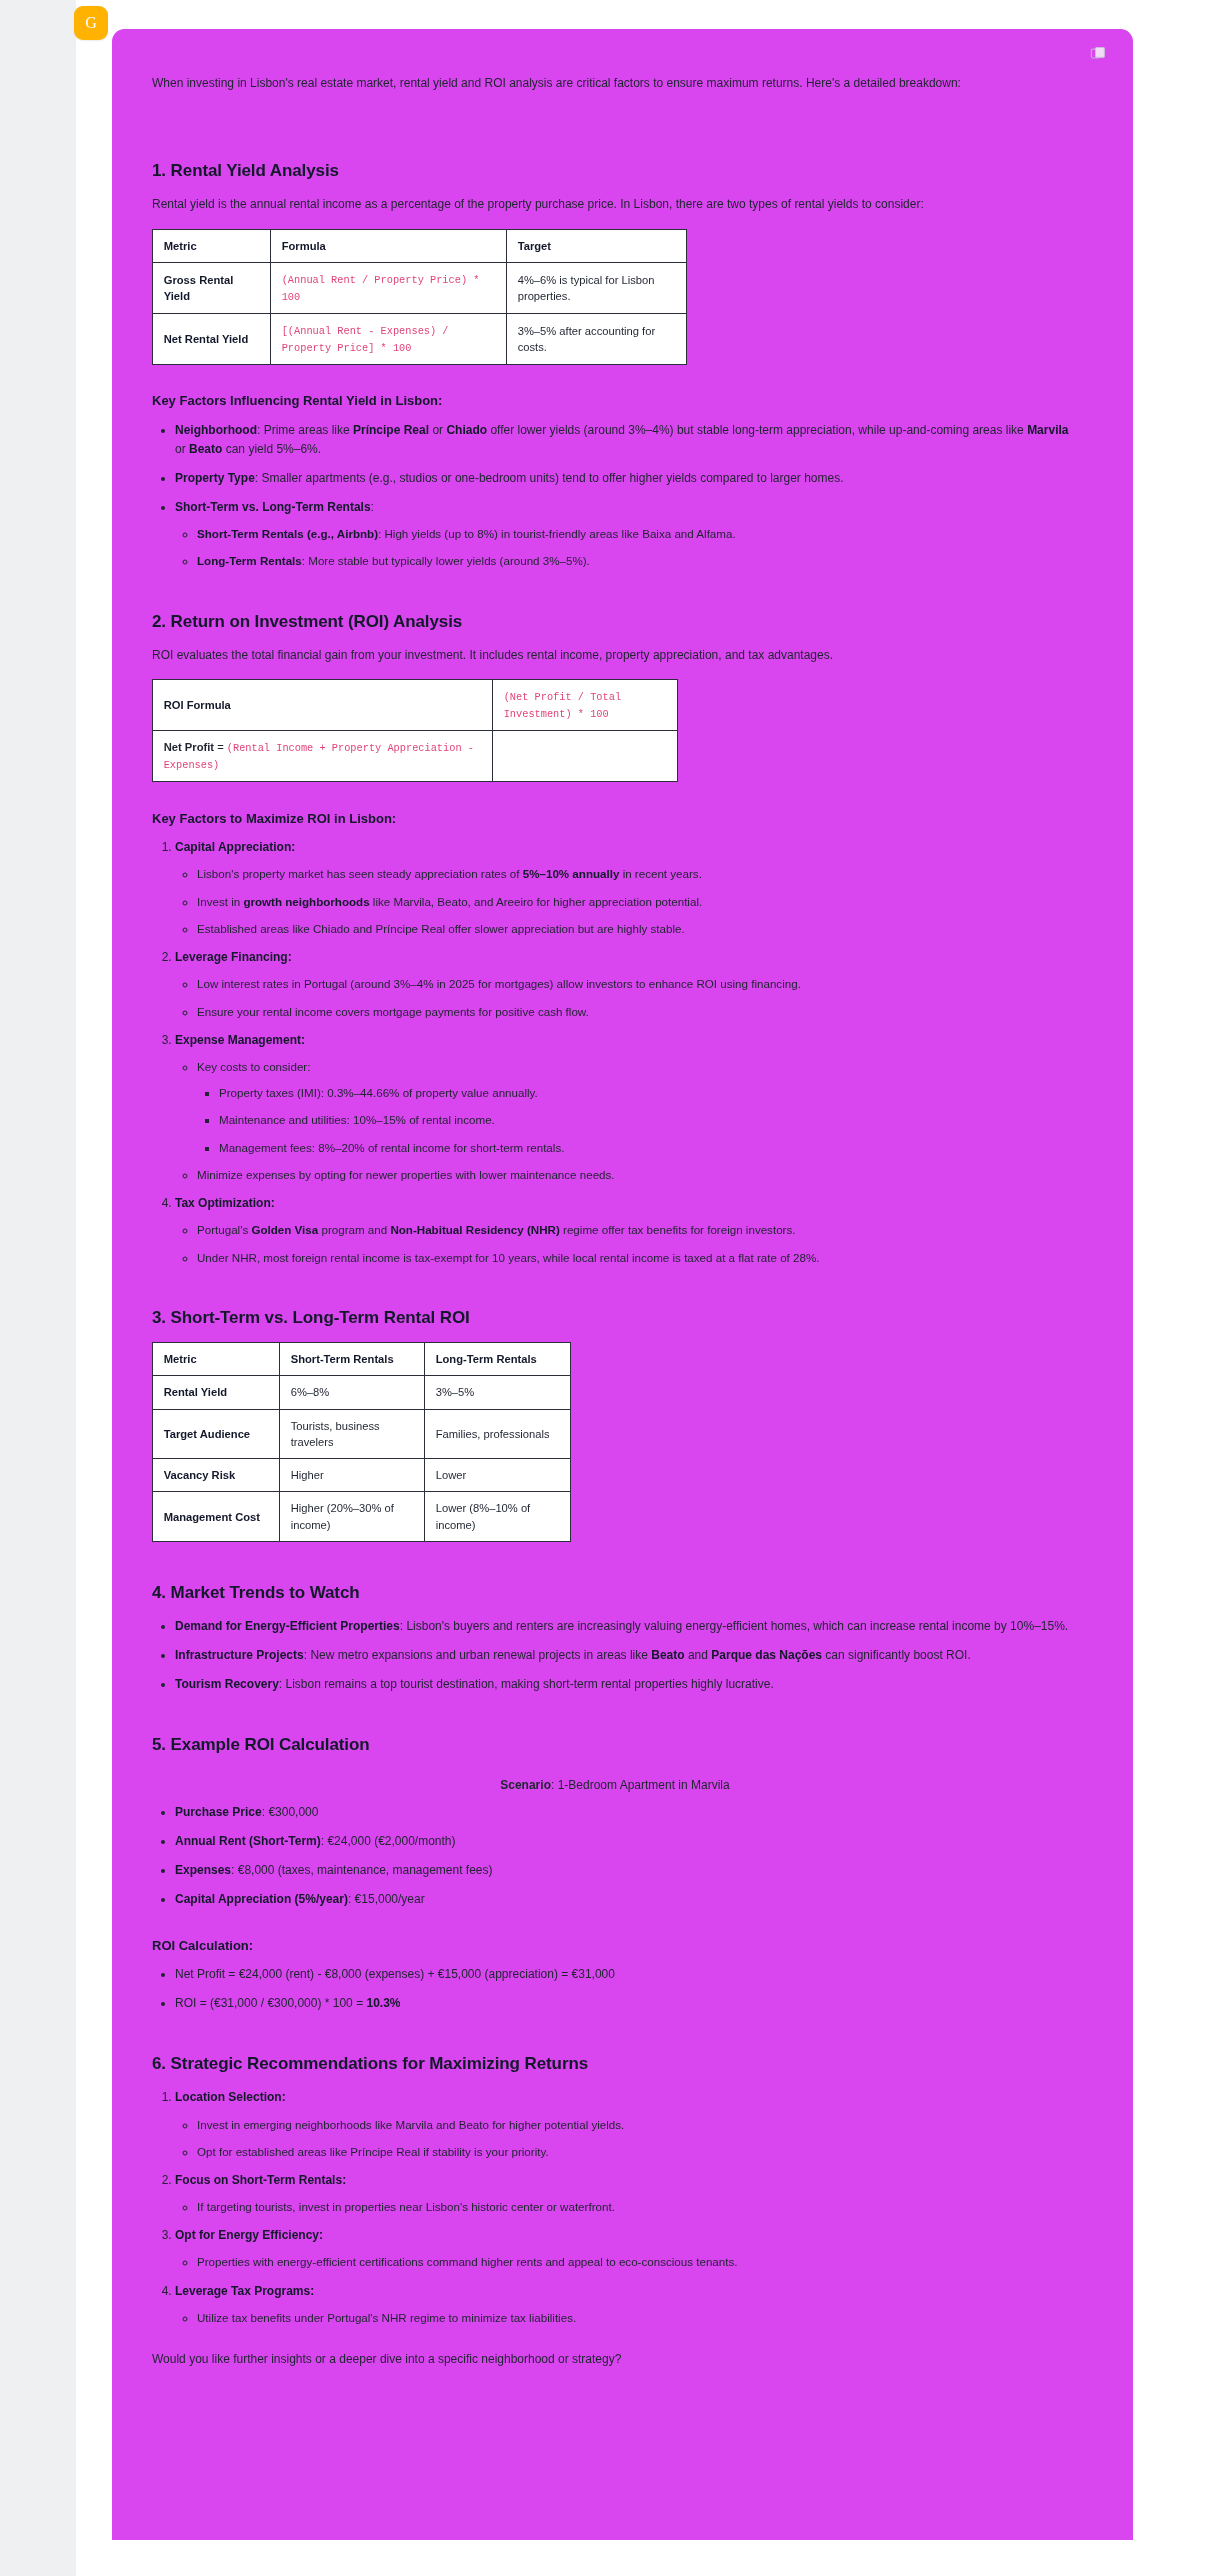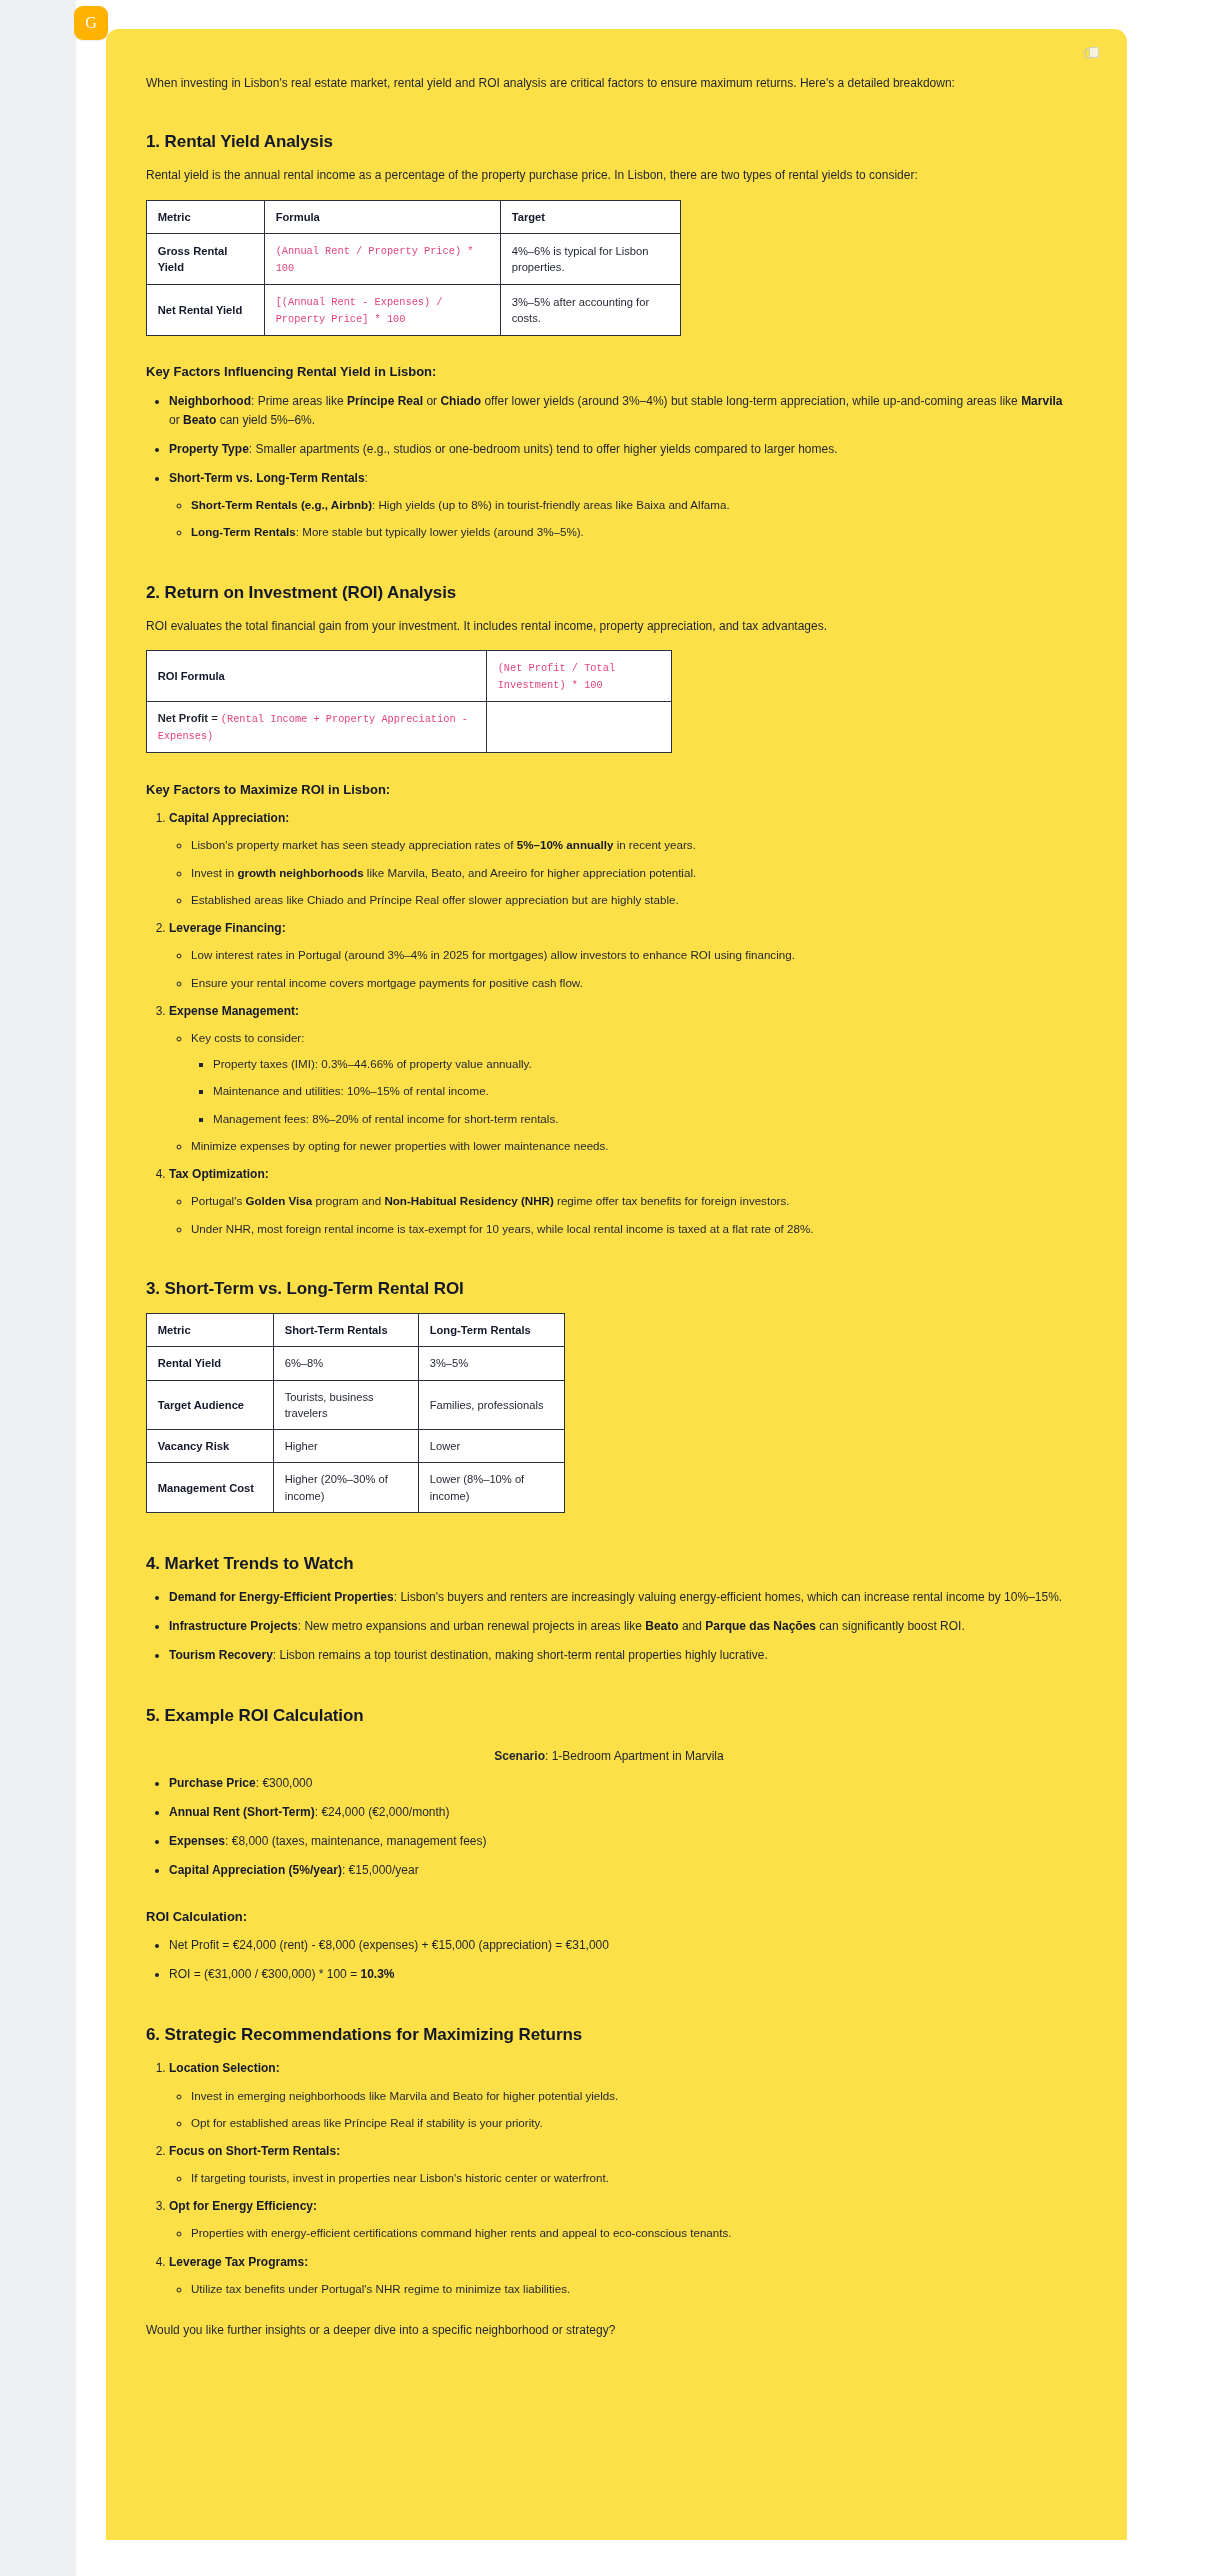--- a/index.html
+++ b/index.html
@@ -51,25 +51,25 @@
     align-items: center;
     justify-content: center;
     z-index: 6;
     box-shadow: 0 0.9px 1.8px rgba(0,0,0,.08);
   }
   .brand svg { display: block; }
 
   
   .msg-card {
     position: absolute;
-    left: 106px;
+    left: 112px;
     top: 28.5px;
     width: 1021px;
     min-height: 2511px;
-    background: #fde047;
+    background: #d946ef;
     border-radius: 12.5px 12.5px 0 0;
     box-sizing: border-box;
     padding: 27px 55px 39px 40px;
   }
   .copy-btn {
     position: absolute;
     right: 25px;
     top: 16px;
     width: 19.6px;
     height: 19.6px;
@@ -90,21 +90,21 @@
   }
   .intro { margin-top: 18px; }
 
   h2.section-h {
     font-size: 17px;
     font-weight: 700;
     color: #14182b;
     letter-spacing: -0.1px;
     margin: 41px 0 14.2px 0;
   }
-  h2.section-h.first { margin-top: 39px; }
+  h2.section-h.first { margin-top: 68px; }
 
   h3.sub-h {
     font-size: 13px;
     font-weight: 700;
     color: #14182b;
     margin: 28.5px 0 12.5px 0;
   }
   h3.scen-h {
     font-size: 12px;
     font-weight: 400;

